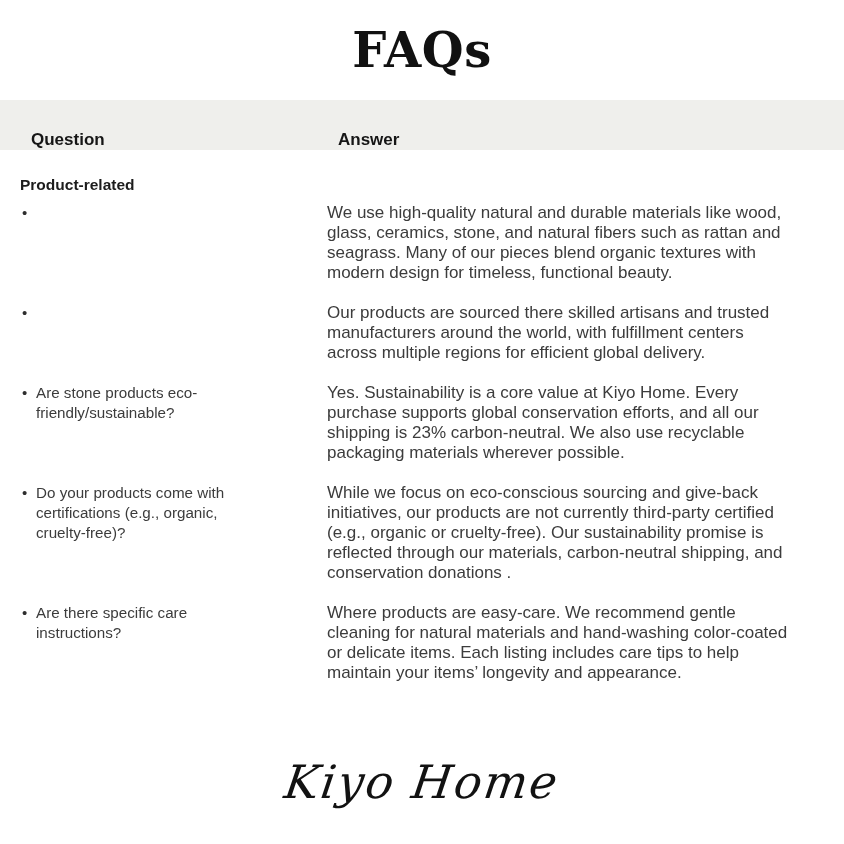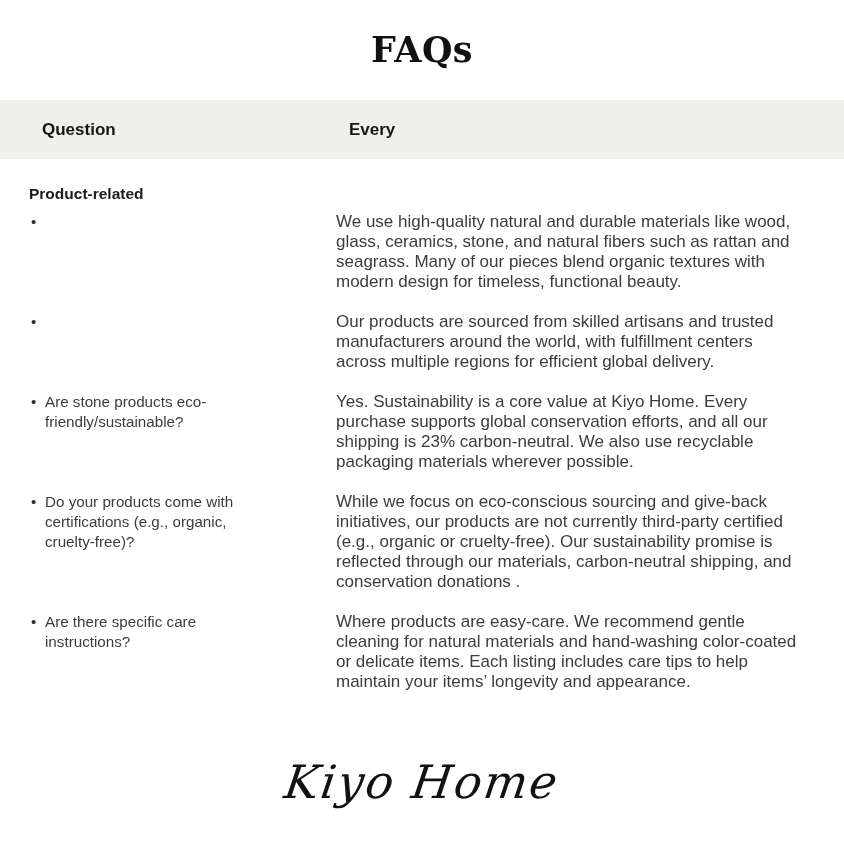--- a/index.html
+++ b/index.html
@@ -16,43 +16,43 @@
     color: var(--body_text);
     overflow: hidden;
   }
   .page { width: 844px; height: 844px; position: relative; }
 
   .page-title {
     margin-top: 24px;
     text-align: center;
     font-family: "DejaVu Serif", serif;
     font-weight: 700;
-    font-size: 35px;
+    font-size: 48px;
     line-height: 52px;
     color: #111111;
     letter-spacing: 0.5px;
   }
 
   .table-header {
     margin-top: 24px;
     background: var(--header_bar);
-    height: 59px;
+    height: 50px;
     display: flex;
-    align-items: center;
-    padding-left: 42px;
+    align-items: flex-end;
+    padding-left: 31px;
   }
   .table-header .hq { width: 307px; }
   .table-header .ha { flex: 1; }
   .table-header .hq, .table-header .ha {
     font-weight: 700;
     font-size: 17px;
     color: #161616;
   }
 
-  .content { padding-left: 29px; padding-right: 44px; }
+  .content { padding-left: 20px; padding-right: 44px; }
 
   .section-title {
     margin-top: 25px;
     font-weight: 700;
     font-size: 15.5px;
     line-height: 19px;
     color: var(--heading_text);
   }
 
   .rows { margin-top: 9px; }
@@ -106,40 +106,40 @@
 </style>
 </head>
 <body>
 
 <div class="page">
 
   <div class="page-title">FAQs</div>
 
   <div class="table-header">
     <div class="hq">Question</div>
-    <div class="ha">Every</div>
+    <div class="ha">Answer</div>
   </div>
 
   <div class="content">
     <div class="section-title">Product-related</div>
 
     <div class="rows">
 
       <div class="faq-row">
         <div class="q-cell">
           <span class="bullet">•</span>
         </div>
         <div class="a-cell">We use high-quality natural and durable materials like wood, glass, ceramics, stone, and natural fibers such as rattan and seagrass. Many of our pieces blend organic textures with modern design for timeless, functional beauty.</div>
       </div>
 
       <div class="faq-row">
         <div class="q-cell">
           <span class="bullet">•</span>
         </div>
-        <div class="a-cell">Our products are sourced from skilled artisans and trusted manufacturers around the world, with fulfillment centers across multiple regions for efficient global delivery.</div>
+        <div class="a-cell">Our products are sourced there skilled artisans and trusted manufacturers around the world, with fulfillment centers across multiple regions for efficient global delivery.</div>
       </div>
 
       <div class="faq-row">
         <div class="q-cell">
           <span class="bullet">•</span>
           <div class="q-text">Are stone products eco-friendly/sustainable?</div>
         </div>
         <div class="a-cell">Yes. Sustainability is a core value at Kiyo Home. Every purchase supports global conservation efforts, and all our shipping is 23% carbon-neutral. We also use recyclable packaging materials wherever possible.</div>
       </div>
 

